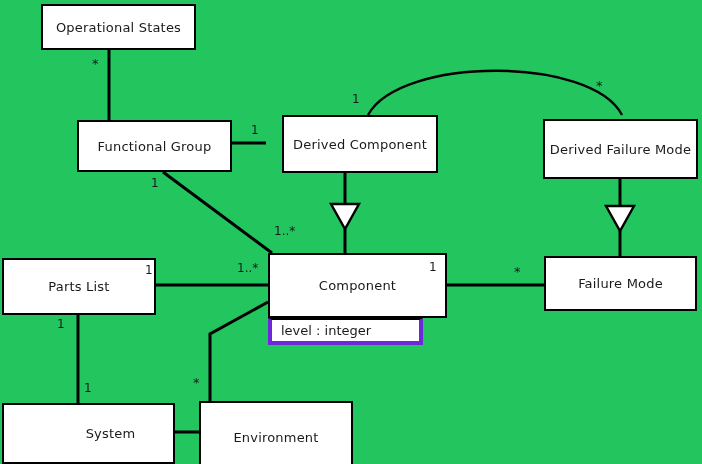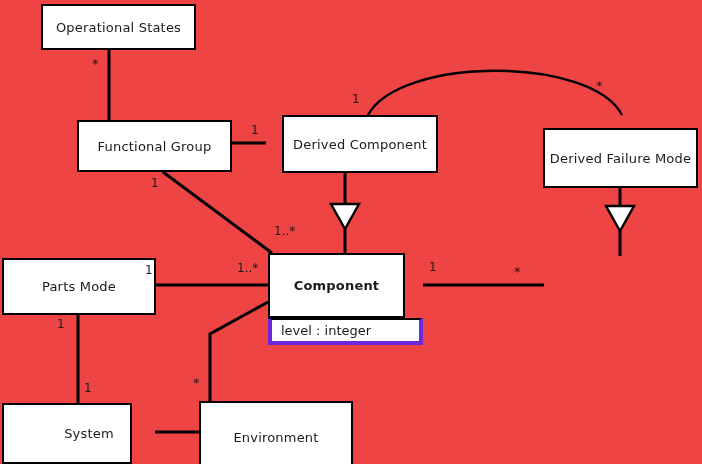--- a/index.html
+++ b/index.html
@@ -4,21 +4,21 @@
 <style>
   html, body {
     margin: 0;
     padding: 0;
     background: #ffffff;
   }
   #diagram-root {
     position: relative;
     width: 702px;
     height: 464px;
-    background: #ef4444;
+    background: #22c55e;
     overflow: hidden;
     font-family: "DejaVu Sans", sans-serif;
   }
   #edge-layer {
     position: absolute;
     left: 0;
     top: 0;
     width: 702px;
     height: 464px;
   }
@@ -112,38 +112,41 @@
   </div>
 
   <div class="uml-class" style="left:37px; top:120px; width:155px; height:52px;margin-left:40px;">
     <div class="uml-name">Functional Group</div>
   </div>
 
   <div class="uml-class" style="left:282px; top:115px; width:156px; height:58px;">
     <div class="uml-name">Derived Component</div>
   </div>
 
-  <div class="uml-class" style="left:543px; top:128px; width:155px; height:60px;">
+  <div class="uml-class" style="left:543px; top:119px; width:155px; height:60px;">
     <div class="uml-name">Derived Failure Mode</div>
   </div>
 
   <div class="uml-class" style="left:2px; top:258px; width:154px; height:57px;">
-    <div class="uml-name">Parts Mode</div>
+    <div class="uml-name">Parts List</div>
   </div>
 
-  <div class="uml-class" style="left:268px; top:253px; width:137px; height:65px;font-weight:bold;">
+  <div class="uml-class" style="left:268px; top:253px; width:179px; height:65px;">
     <div class="uml-name">Component</div>
   </div>
 
   <div class="uml-compartment" style="left:268px; top:318px; width:155px; height:27px;">
     <div class="uml-attr">level : integer</div>
   </div>
 
+  <div class="uml-class" style="left:544px; top:256px; width:153px; height:55px;">
+    <div class="uml-name">Failure Mode</div>
+  </div>
 
-  <div class="uml-class" style="left:2px; top:403px; width:130px; height:61px;padding-left:44px;">
+  <div class="uml-class" style="left:2px; top:403px; width:173px; height:61px;padding-left:44px;">
     <div class="uml-name" style="height:56px;">System</div>
   </div>
 
   <div class="uml-class" style="left:199px; top:401px; width:154px; height:72px;">
     <div class="uml-name">Environment</div>
   </div>
 
   <div class="mult-label star" style="left:92px; top:56px;">*</div>
 
   <div class="mult-label" style="left:251px; top:123px;">1</div>

